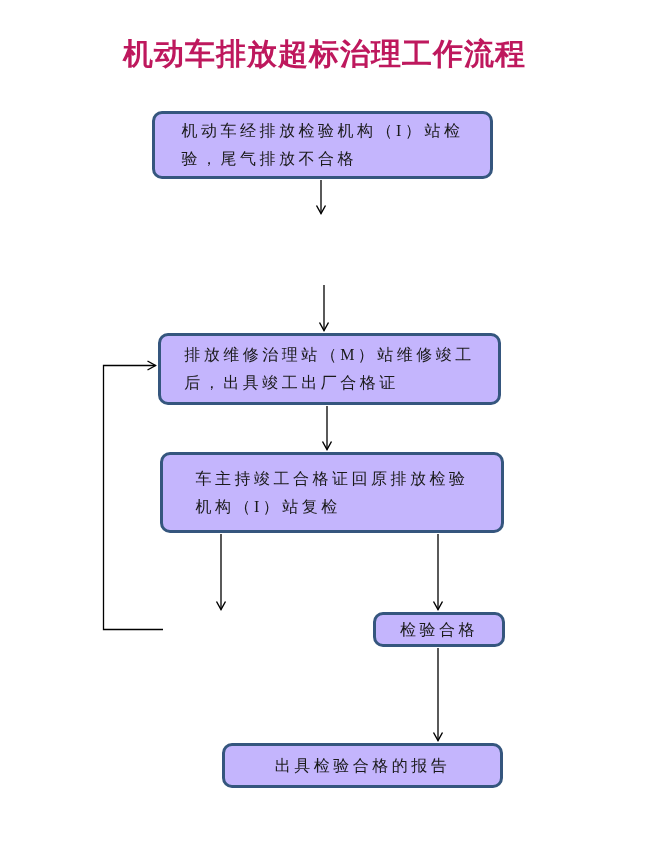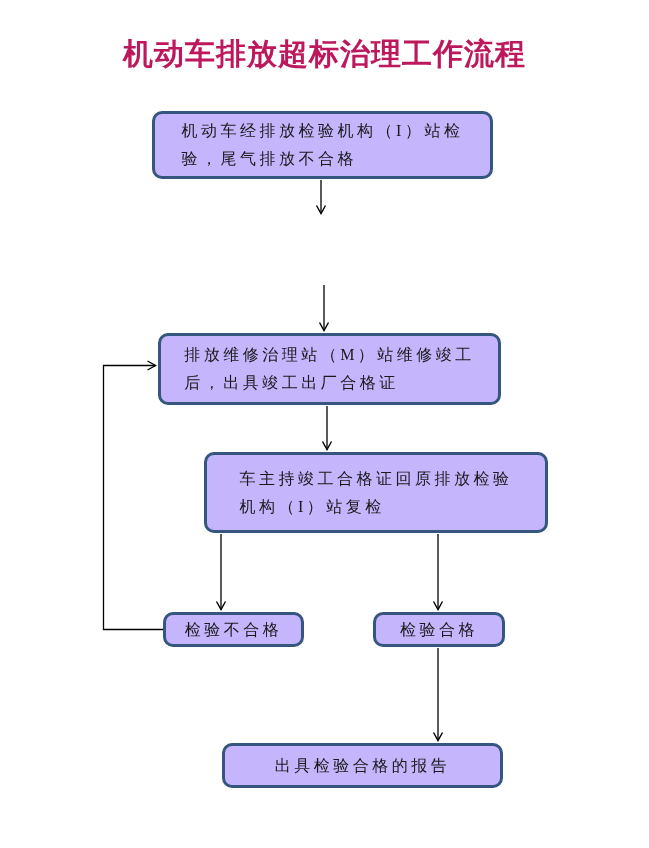--- a/index.html
+++ b/index.html
@@ -58,21 +58,21 @@
     display: block;
     white-space: pre-line;
     font-size: 16px;
     line-height: 28px;
     letter-spacing: 3.5px;
     color: var(--text, #1a1a1a);
   }
   .node-initial   { left: 152px; top: 111px; width: 341px; height: 68px; }
   .node-choose    { left: 152px; top: 216px; width: 343px; height: 68px; }
   .node-repair    { left: 158px; top: 333px; width: 343px; height: 72px; }
-  .node-recheck   { left: 160px; top: 452px; width: 344px; height: 81px; margin-left: 44px; }
+  .node-recheck   { left: 160px; top: 452px; width: 344px; height: 81px; }
   .node-fail      { left: 163px; top: 612px; width: 141px; height: 35px; }
   .node-pass      { left: 373px; top: 612px; width: 132px; height: 35px; }
   .node-report    { left: 222px; top: 743px; width: 281px; height: 45px; }
 </style>
 </head>
 <body>
 
 <div class="canvas">
 
   <div class="title">机动车排放超标治理工作流程</div>
@@ -101,23 +101,20 @@
   <div class="node node-repair">
     <span>排放维修治理站（M）站维修竣工
 后，出具竣工出厂合格证</span>
   </div>
 
   <div class="node node-recheck">
     <span>车主持竣工合格证回原排放检验
 机构（I）站复检</span>
   </div>
 
-  <div class="node node-fail">
-    <span>检验不合格</span>
-  </div>
 
   <div class="node node-report">
     <span>出具检验合格的报告</span>
   </div>
 
   <div class="node node-pass">
     <span>检验合格</span>
   </div>
 
 </div>

